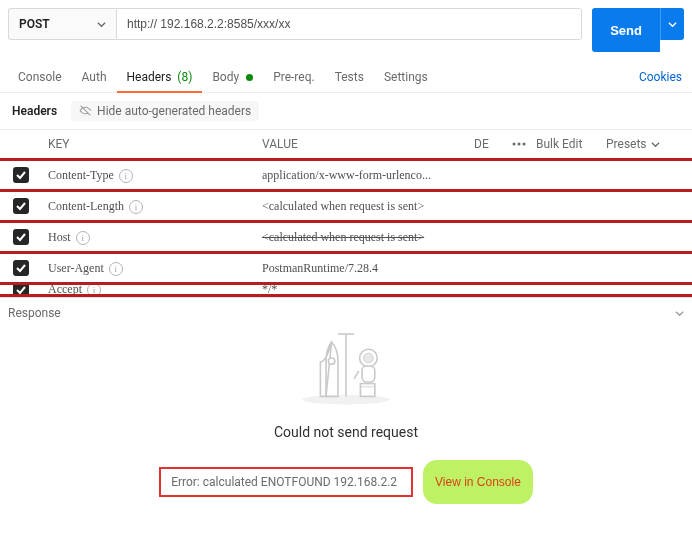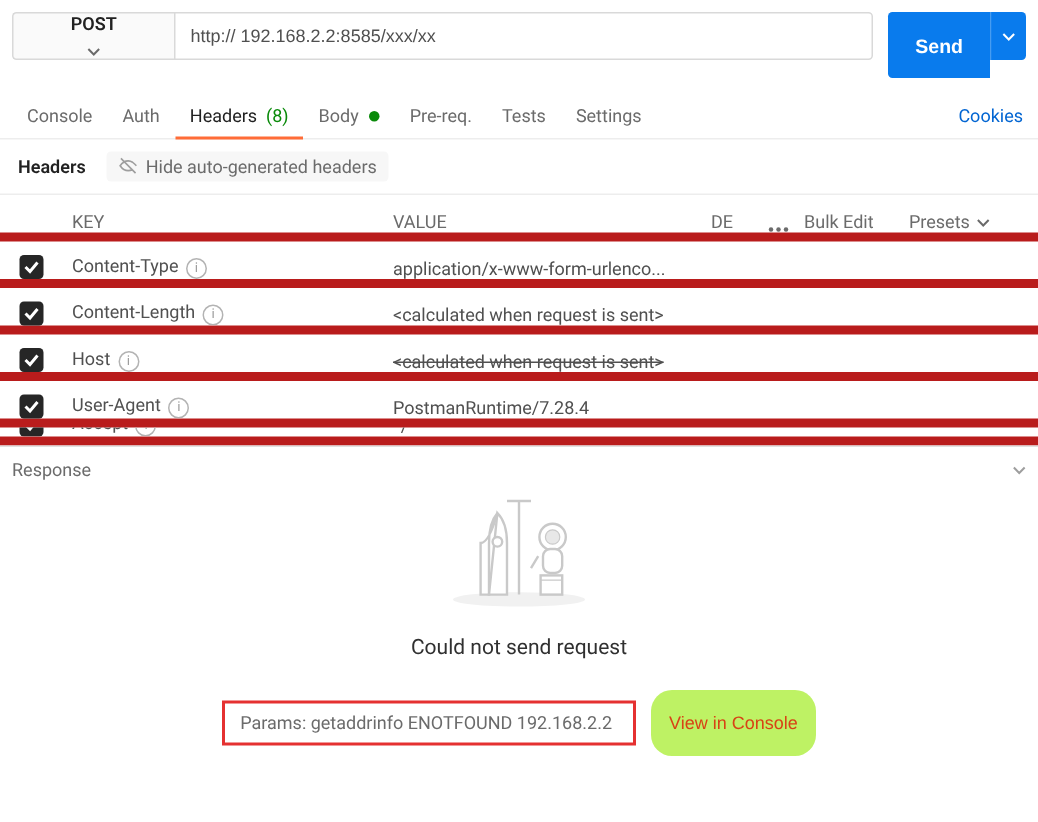--- a/index.html
+++ b/index.html
@@ -23,21 +23,20 @@
     justify-content: space-between;
     border: 1px solid #d9d9d9;
     border-right: none;
     border-radius: 3px 0 0 3px;
     padding: 0 10px;
     width: 108px;
     height: 32px;
     background: #fafafa;
     font-weight: 600;
     cursor: pointer;
-    flex-direction: column;
   }
   .url-input {
     border: 1px solid #d9d9d9;
     border-radius: 0 3px 3px 0;
     padding: 0 10px;
     height: 32px;
     flex: 1;
     font-size: 12px;
     outline: none;
     color: #505050;
@@ -100,41 +99,41 @@
   }
   .subheaders-row {
     display:flex;align-items:center;padding:8px 12px;gap:14px;
   }
   .sub-title { font-weight:600;color:#212121;}
   .hide-toggle {
     color:#6b6b6b;cursor:pointer;display:flex;align-items:flex-start;gap:5px;
     background:#f7f7f7;border-radius:3px;padding:3px 8px;
   }
   .table-wrap { border-top:1px solid #ededed;}
-  .htable-row { display:flex;border-bottom:6px solid #b91c1c;height:31px;align-items:flex-end;}
+  .htable-row { display:flex;border-bottom:3px solid #b91c1c;height:31px;align-items:center;}
   .htable-row.thead {  }
   .col-chk { width:42px;display:flex;align-items:center;justify-content:center;}
   .col-key { width:214px;padding:0 6px;color:#6b6b6b;overflow:hidden;white-space:nowrap;text-overflow:ellipsis;}
   .thead .col-key, .thead .col-value, .thead .col-desc { color:#6b6b6b;font-weight:400;}
   .col-value { width:214px;padding:0 6px;color:#6b6b6b;overflow:hidden;white-space:nowrap;text-overflow:ellipsis;}
   .col-desc { width:32px;padding:0 4px;color:#6b6b6b;overflow:hidden;}
   .col-more { width:34px;display:flex;align-items:center;justify-content:center;color:#6b6b6b;cursor:pointer;}
   .col-bulk { width:64px;color:#6b6b6b;cursor:pointer;}
   .col-presets { flex:1;color:#6b6b6b;cursor:pointer;display:flex;align-items:center;gap:4px;padding-left:6px;}
   .chkbox {
     width:16px;height:16px;background:#262626;border-radius:3px;
     display:flex;align-items:center;justify-content:center;
   }
   .chkbox svg{width:10px;height:10px;}
   .info-icon {
     display:inline-flex;width:14px;height:14px;border:1px solid #b3b3b3;border-radius:50%;
     align-items:center;justify-content:center;font-size:9px;color:#9e9e9e;margin-left:5px;
   }
   .strike { text-decoration: line-through; }
-  .tbody .col-key, .tbody .col-value { color:#6b6b6b; }
+  .tbody .col-key, .tbody .col-value { color:#6b6b6b;font-family:Liberation Serif, serif; }
   .tbody .col-key span:first-child, .tbody .col-value span:first-child { color:#505050; }
 
   .response-area {
     border-top:1px solid #e0e0e0;
     padding:6px 8px 0 8px;
   }
   .response-head {
     display:flex;align-items:center;justify-content:space-between;
     color:#6b6b6b;padding:2px 0 6px 0;
   }
@@ -336,18 +335,18 @@
       <circle cx="108" cy="40" r="6" fill="#e8e8e8" stroke="#c9c9c9"></circle>
       <rect x="100" y="50" width="16" height="20" rx="6" fill="#fff" stroke="#c9c9c9" stroke-width="2"></rect>
       <line x1="96" y1="56" x2="90" y2="66" stroke="#c9c9c9" stroke-width="2"></line>
       <rect x="98" y="72" width="18" height="16" fill="#fff" stroke="#c9c9c9" stroke-width="2"></rect>
       <line x1="98" y1="76" x2="116" y2="76" stroke="#c9c9c9"></line>
     </svg>
   </div>
   <div class="msg-title">Could not send request</div>
   <div class="error-line">
     <div class="error-box">
-      <span>Params: getaddrinfo ENOTFOUND</span>
+      <span>Error: calculated ENOTFOUND</span>
       <span> 192.168.2.2</span>
     </div>
     <button class="console-link">View in Console</button>
   </div>
 </div>
 
 </body></html>

